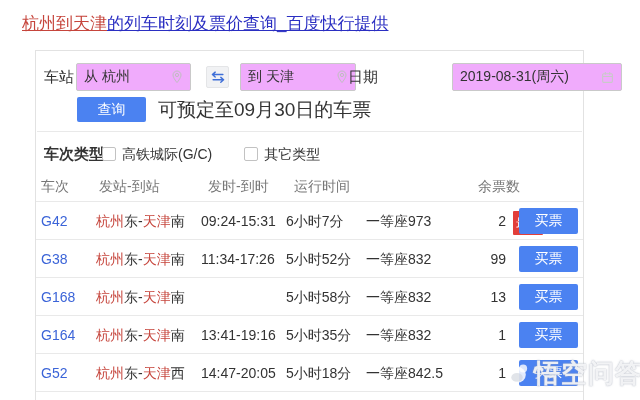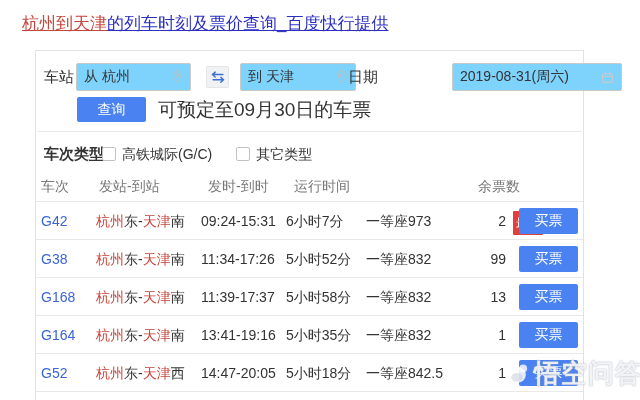--- a/index.html
+++ b/index.html
@@ -23,40 +23,40 @@
   .page-title .hl{color:var(--highlight-red);text-decoration:underline;}
   .page-title .rest{color:var(--title-link);text-decoration:underline;}
 
   
   .card{position:absolute;left:35px;top:50px;width:549px;height:360px;border:1px solid #e2e2e2;border-bottom:none;background:#fff;}
 
   
   .flabel{position:absolute;font-size:15px;color:var(--text-dark);line-height:28px;}
   .lbl-station{left:8px;top:12px;}
   .lbl-date{left:312px;top:12px;}
-  .finput{position:absolute;top:12px;height:28px;border:1px solid var(--border-gray);border-radius:2px;background:#7dd3fc;
+  .finput{position:absolute;top:12px;height:28px;border:1px solid var(--border-gray);border-radius:2px;background:#f0abfc;
           display:flex;align-items:center;justify-content:space-between;padding:0 7px;font-size:14px;color:var(--text-dark);cursor:text;}
   .inp-from{left:40px;width:115px;}
   .inp-to{left:204px;width:116px;}
   .inp-date{left:371px;width:170px;margin-left:45px;}
   .swap-btn{position:absolute;left:170px;top:15px;width:23px;height:22px;background:#f1f2f4;border:1px solid #e4e5e7;
             border-radius:2px;display:flex;align-items:center;justify-content:center;cursor:pointer;}
   .icon-svg{display:block;}
 
   
   .query-btn{position:absolute;left:41px;top:46px;width:69px;height:25px;background:var(--button-blue);color:#fff;
              border:none;border-radius:2px;font-size:14px;cursor:pointer;font-family:inherit;}
   .booking-note{position:absolute;left:122px;top:46px;line-height:25px;font-size:19px;color:var(--text-dark);}
 
   .divider{position:absolute;left:1px;right:1px;top:80px;height:1px;background:var(--divider);}
 
   
   .filter-row{position:absolute;left:0;top:93px;height:22px;width:100%;}
   .filter-label{position:absolute;left:8px;top:0;font-size:15px;font-weight:bold;color:var(--text-dark);line-height:20px;}
-  .filter-options{position:absolute;left:66px;top:0;display:flex;gap:24px;}
+  .filter-options{position:absolute;left:66px;top:0;display:flex;gap:32px;}
   .filter-option{display:flex;align-items:center;gap:6px;cursor:pointer;}
   .checkbox{width:14px;height:14px;border:1px solid #c2c2c2;border-radius:2px;background:#fff;}
   .filter-option span.optlabel{font-size:14px;color:var(--text-dark);line-height:20px;}
 
   
   .thead{position:absolute;left:0;top:124px;height:26px;width:100%;font-size:14px;color:var(--text-gray);}
   .thead span{position:absolute;top:0;line-height:22px;}
   .h0{left:5px;} .h1{left:63px;} .h2{left:172px;} .h3{left:258px;} .h4{left:338px;} .h5{left:442px;}
   .new-badge{position:absolute;left:477px;top:1px;background:var(--badge-red);color:#fff;font-size:12px;
              line-height:16px;padding:1px 3px;border-radius:1px;margin-top:36px;}
@@ -172,21 +172,20 @@
     <span class="c-time">11:34-17:26</span>
     <span class="c-dur">5小时52分</span>
     <span class="c-price">一等座832</span>
     <span class="c-left">99</span>
     <button class="buy-btn">买票</button>
   </div>
 
   <div class="trow">
     <span class="c-train">G168</span>
     <span class="c-route"><span class="hl" style="position: static;">杭州</span><span style="position: static;">东-</span><span class="hl" style="position: static;">天津</span><span style="position: static;">南</span></span>
-    <span class="c-time">11:39-17:37</span>
     <span class="c-dur">5小时58分</span>
     <span class="c-price">一等座832</span>
     <span class="c-left">13</span>
     <button class="buy-btn">买票</button>
   </div>
 
   <div class="trow">
     <span class="c-train">G164</span>
     <span class="c-route"><span class="hl" style="position: static;">杭州</span><span style="position: static;">东-</span><span class="hl" style="position: static;">天津</span><span style="position: static;">南</span></span>
     <span class="c-time">13:41-19:16</span>

